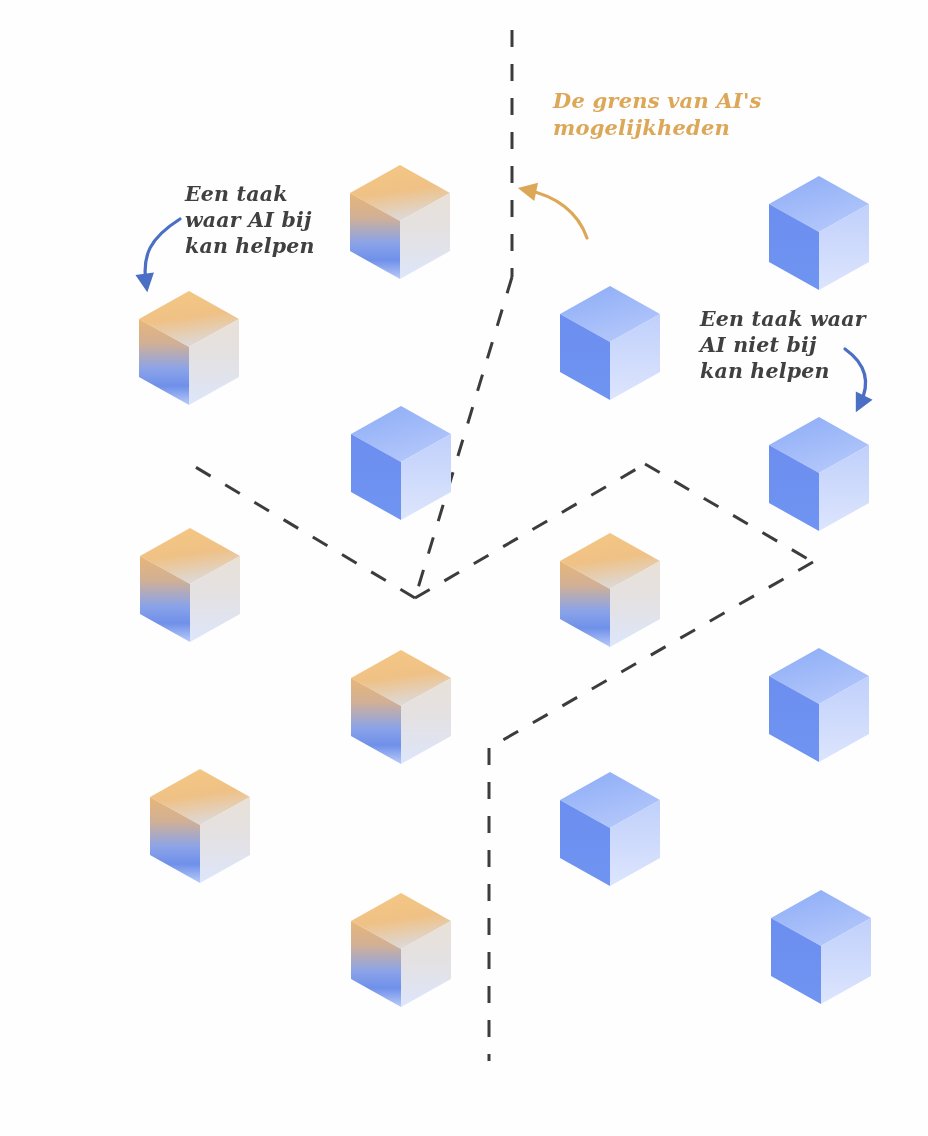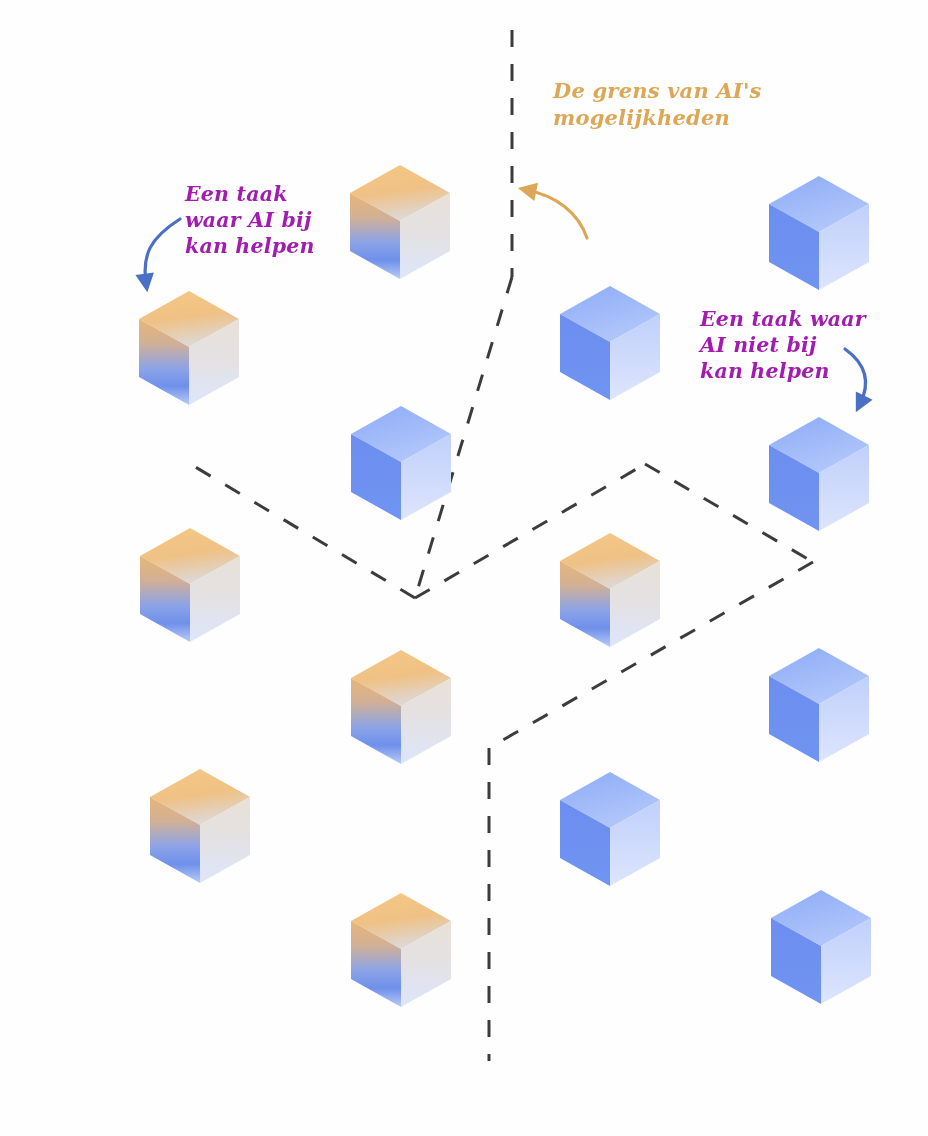--- a/index.html
+++ b/index.html
@@ -16,24 +16,24 @@
   #scene{position:absolute;left:0;top:0;width:928px;height:1136px;}
   .note{
     position:absolute;
     font-family:"DejaVu Serif", serif;
     font-style:italic;
     font-weight:600;
     line-height:1.28;
     white-space:pre-line;
     letter-spacing:0.2px;
   }
-  .note-blue{color:#a21caf;}
+  .note-blue{color:#404040;}
   .note-orange{color:#dca757;}
   #note-help{left:185px;top:181px;font-size:20.5px;}
-  #note-boundary{left:553px;top:78px;font-size:21px;}
+  #note-boundary{left:553px;top:88px;font-size:21px;}
   #note-nohelp{left:700px;top:306px;font-size:20.5px;}
 </style>
 </head>
 <body>
 
 <div id="stage">
 
   <svg id="scene" viewBox="0 0 928 1136" xmlns="http://www.w3.org/2000/svg">
     <defs>
 

